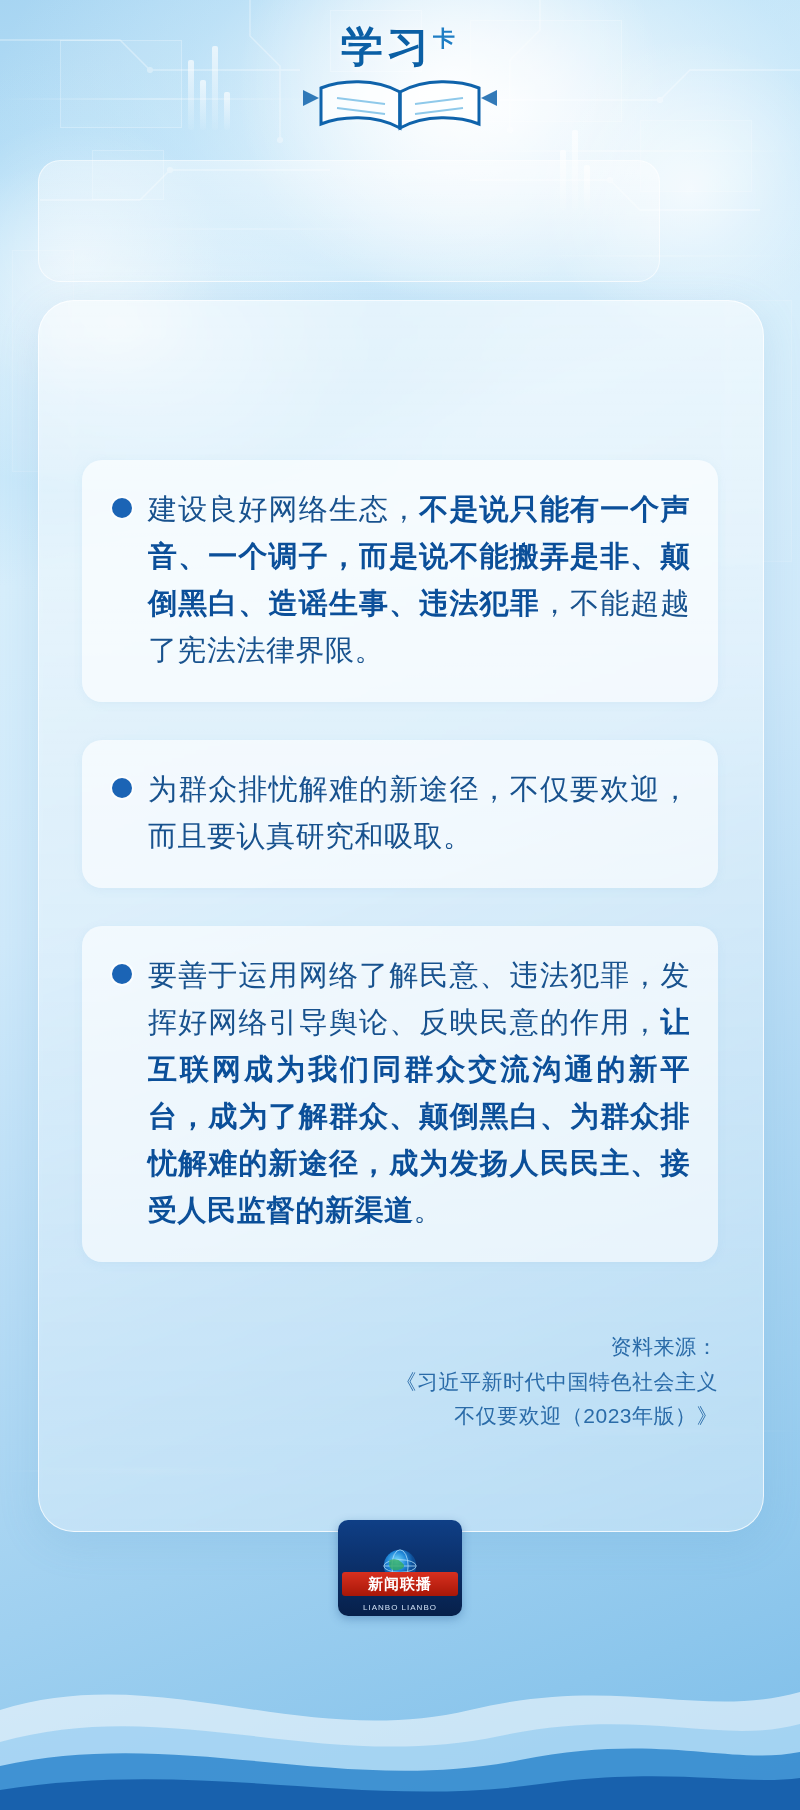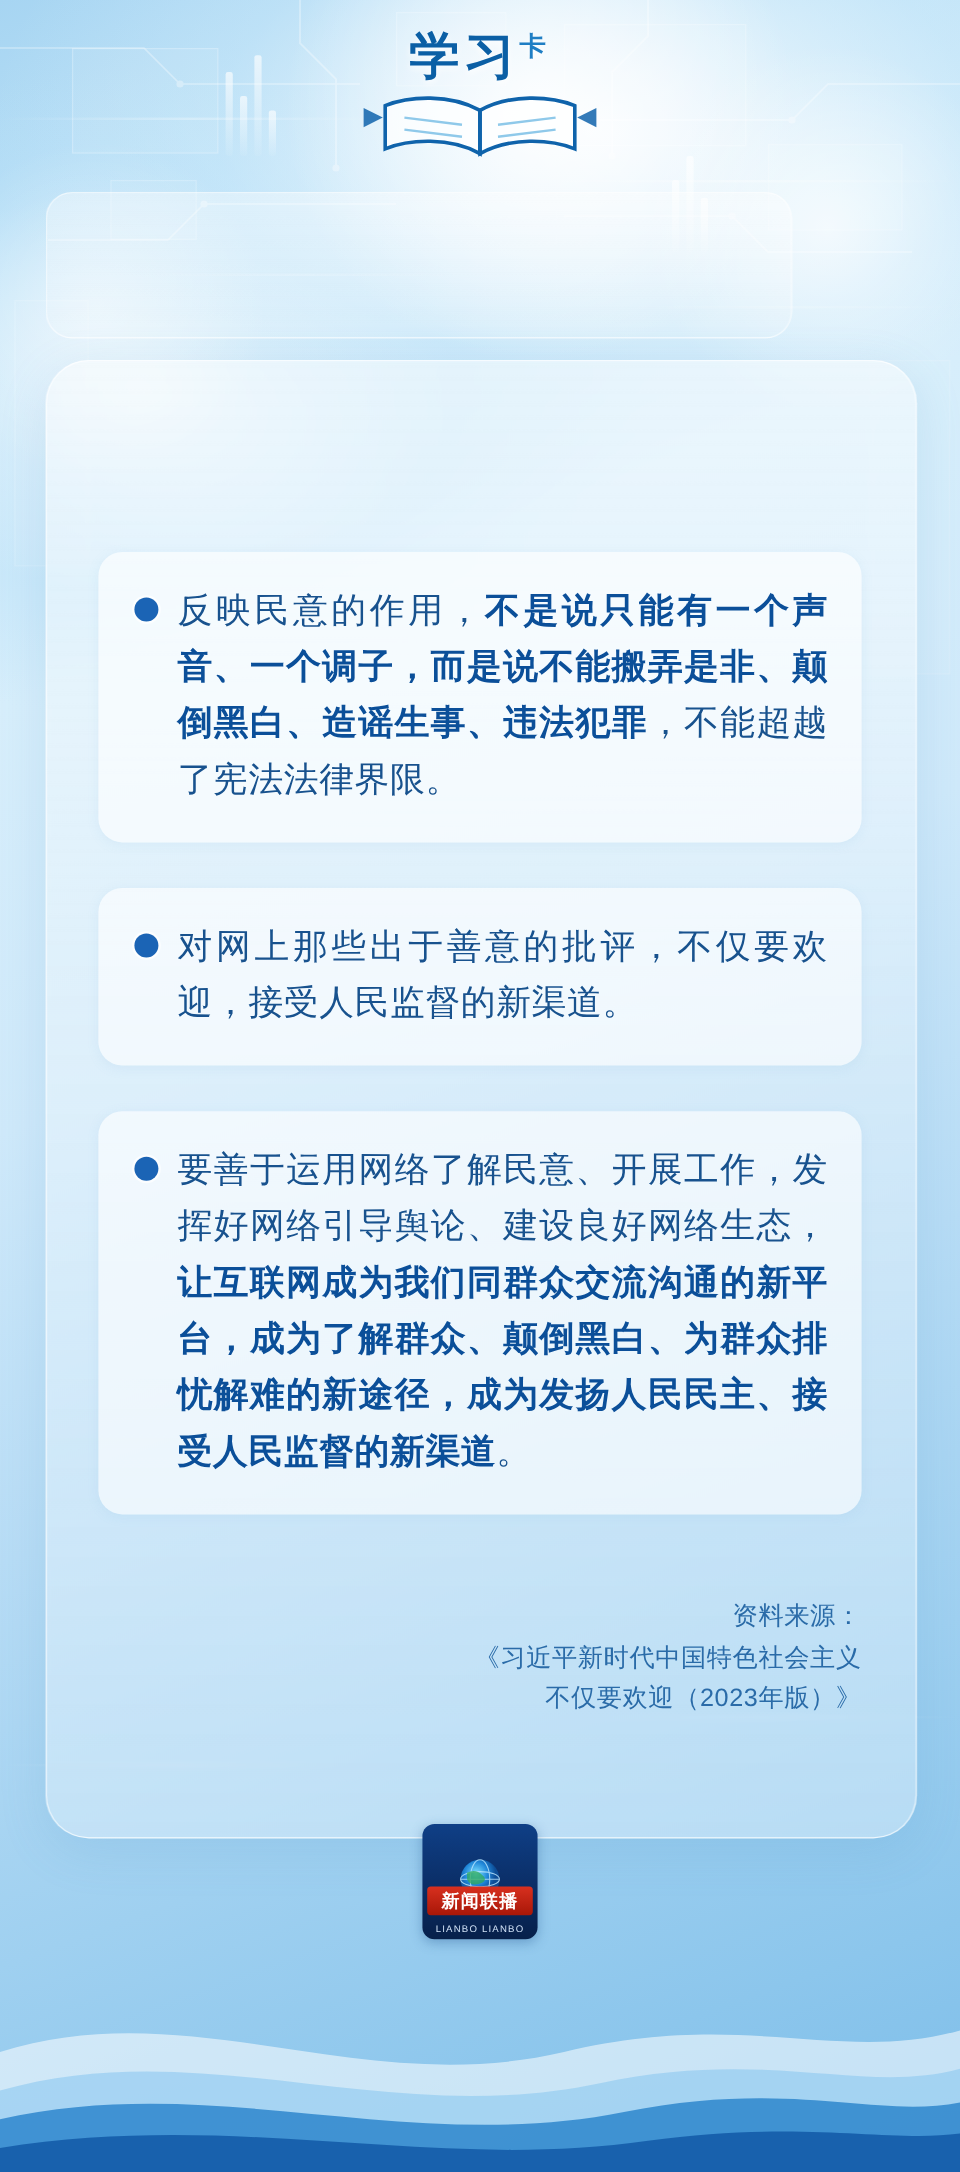--- a/index.html
+++ b/index.html
@@ -186,20 +186,21 @@
     left: 50%;
     transform: translateX(-50%);
     top: 1520px;
     width: 96px;
     height: 96px;
     border-radius: 10px;
     overflow: hidden;
     z-index: 6;
     background: linear-gradient(180deg, #0f3f86 0%, #0a2c63 60%, #07204a 100%);
     box-shadow: 0 3px 10px rgba(30,80,140,0.35);
+    padding-left: 28px;
   }
   .fl-globe {
     position: absolute;
     left: 50%;
     top: 26px;
     transform: translateX(-50%);
     width: 54px;
     height: 40px;
   }
   .fl-band {
@@ -308,35 +309,35 @@
 
   <div class="title-band"></div>
 
   <div class="panel"></div>
 
   <div class="cards">
 
     <div class="card">
       <div class="card-inner">
         <span class="bullet"></span>
-        <span>反映民意的作用，</span><span class="em">不是说只能有一个声音、一个调子，而是说不能搬弄是非、颠倒黑白、造谣生事、违法犯罪</span><span>，不能超越了宪法法律界限。</span>
+        <span>建设良好网络生态，</span><span class="em">不是说只能有一个声音、一个调子，而是说不能搬弄是非、颠倒黑白、造谣生事、违法犯罪</span><span>，不能超越了宪法法律界限。</span>
       </div>
     </div>
 
     <div class="card">
       <div class="card-inner">
         <span class="bullet"></span>
-        <span>对网上那些出于善意的批评，不仅要欢迎，接受人民监督的新渠道。</span>
+        <span>为群众排忧解难的新途径，不仅要欢迎，而且要认真研究和吸取。</span>
       </div>
     </div>
 
     <div class="card">
       <div class="card-inner">
         <span class="bullet"></span>
-        <span>要善于运用网络了解民意、开展工作，发挥好网络引导舆论、建设良好网络生态，</span><span class="em">让互联网成为我们同群众交流沟通的新平台，成为了解群众、颠倒黑白、为群众排忧解难的新途径，成为发扬人民民主、接受人民监督的新渠道</span><span>。</span>
+        <span>要善于运用网络了解民意、违法犯罪，发挥好网络引导舆论、反映民意的作用，</span><span class="em">让互联网成为我们同群众交流沟通的新平台，成为了解群众、颠倒黑白、为群众排忧解难的新途径，成为发扬人民民主、接受人民监督的新渠道</span><span>。</span>
       </div>
     </div>
 
   </div>
 
   <div class="source">
     <div>资料来源：</div>
     <div>《习近平新时代中国特色社会主义</div>
     <div>不仅要欢迎（2023年版）》</div>
   </div>

